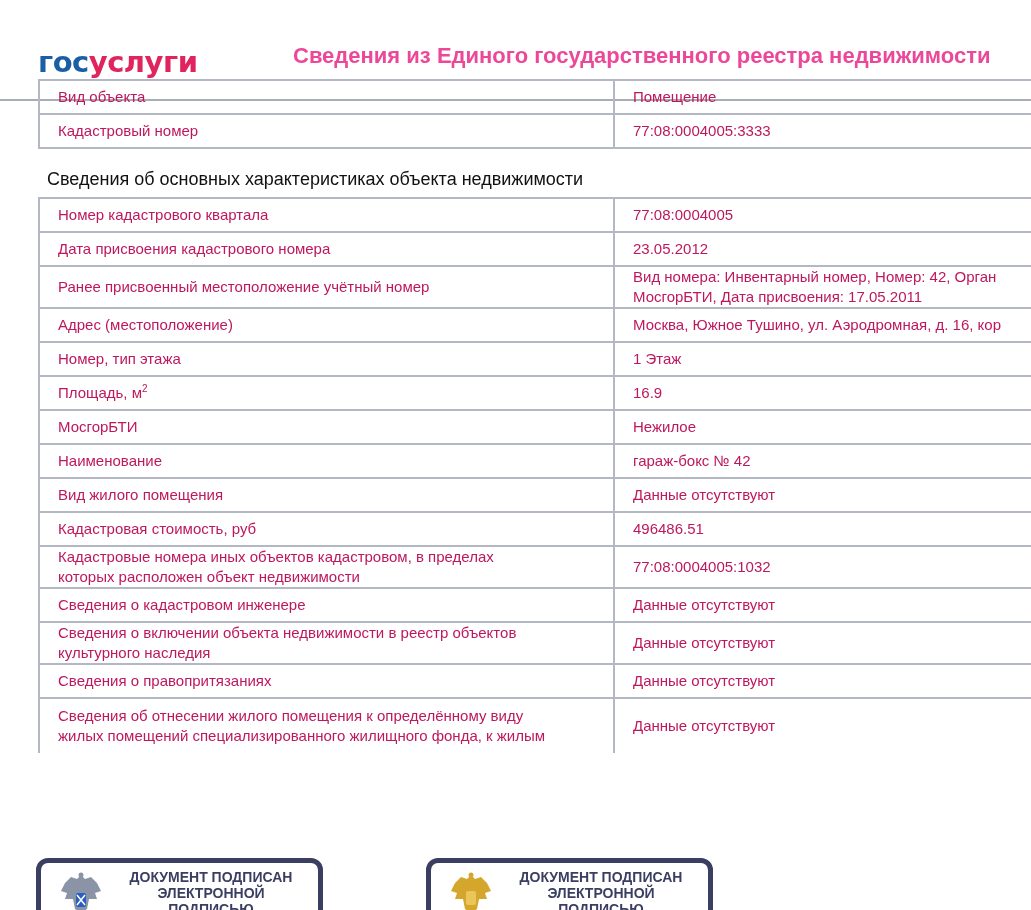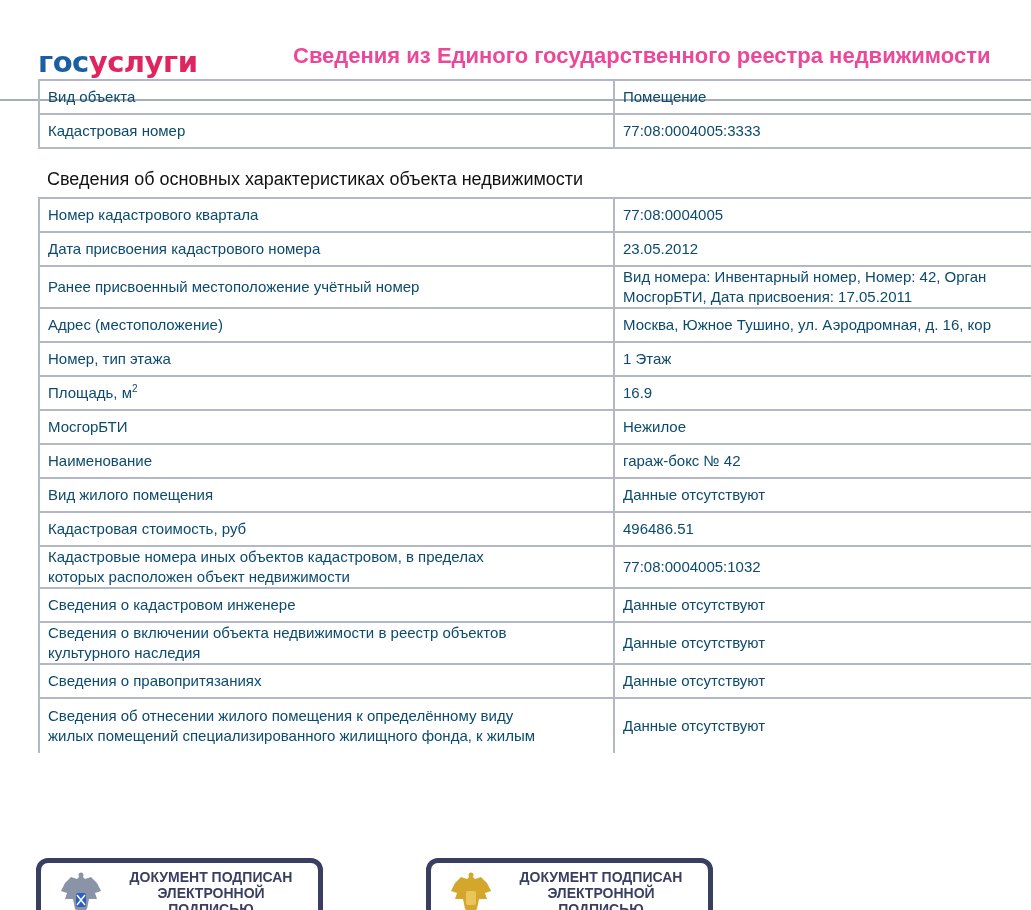--- a/index.html
+++ b/index.html
@@ -7,21 +7,21 @@
     body { font-family: "Liberation Sans", "DejaVu Sans", sans-serif; color: #1a1a1a; position: relative; }
 
     .header { position: absolute; left: 0; top: 0; width: 1031px; height: 62px; border-bottom: 2px solid #a9adb8; margin-top: 39px; }
     .logo { position: absolute; left: 38px; top: 6px; font-family: "DejaVu Sans", sans-serif; font-weight: bold; font-size: 29px; letter-spacing: -0.5px; white-space: nowrap; }
     .logo .gos { color: #1a5fa3; }
     .logo .uslugi { color: #e0245e; }
     .title { position: absolute; left: 293px; top: 4px; font-size: 22px; font-weight: bold; white-space: nowrap; color: #ec4899; }
     .subtitle { position: absolute; left: 293px; top: 37px; font-size: 15px; white-space: nowrap; color: #222; }
 
     .table { position: absolute; left: 38px; width: 1000px; border-collapse: collapse; border-left: 2px solid #b4b8c5; }
-    .table td { border-top: 2px solid #b4b8c5; border-bottom: 2px solid #b4b8c5; padding: 0 8px; font-size: 15px; line-height: 20px; vertical-align: middle; color: #0c4a6e; }
+    .table td { border-top: 2px solid #b4b8c5; border-bottom: 2px solid #b4b8c5; padding: 0 18px; font-size: 15px; line-height: 20px; vertical-align: middle; color: #be185d; }
     .table td.lbl { width: 575px; border-right: 2px solid #b4b8c5; }
     .table td.val { white-space: nowrap; overflow: hidden; }
     .t1 { top: 79px; }
     .section-title { position: absolute; left: 47px; top: 169px; font-size: 18px; font-weight: normal; color: #111; white-space: nowrap; }
     .t2 { top: 197px; }
     .h34 { height: 34px; }
     .h41 { height: 41px; }
     .h55 { height: 55px; }
     .t2 tr.last td { border-bottom: none; }
     sup { font-size: 10px; line-height: 0; vertical-align: super; }
@@ -46,21 +46,21 @@
 
 <div class="watermark"></div>
 
 <table class="table t1">
   <tbody>
       <tr class="h34">
     <td class="lbl">Вид объекта</td>
     <td class="val">Помещение</td>
   </tr>
   <tr class="h34">
-    <td class="lbl">Кадастровая номер</td>
+    <td class="lbl">Кадастровый номер</td>
     <td class="val">77:08:0004005:3333</td>
   </tr>
 </tbody>
   </table>
 
 <div class="section-title">Сведения об основных характеристиках объекта недвижимости</div>
 
 <table class="table t2">
   <tbody>
       <tr class="h34">

